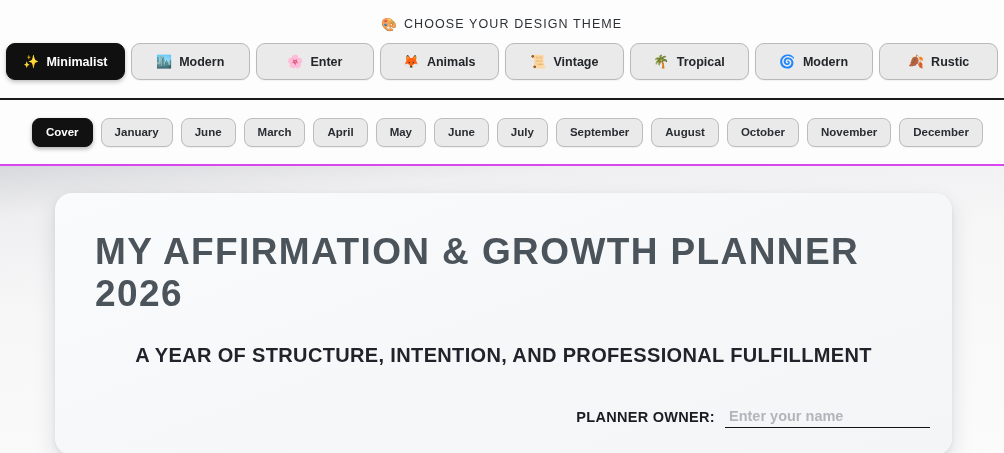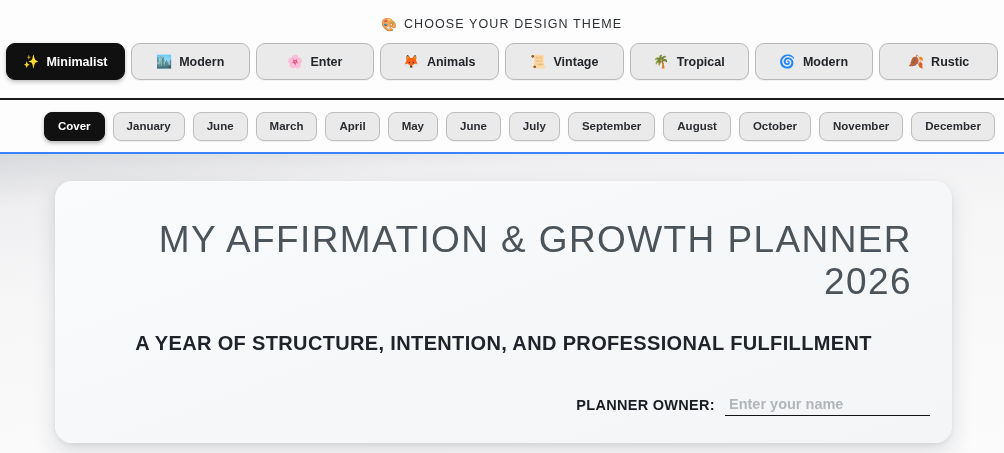--- a/index.html
+++ b/index.html
@@ -62,26 +62,26 @@
   .theme-btn.active {
     background: #101010;
     color: #ffffff;
     border-color: #101010;
     box-shadow: 0 2px 4px rgba(0,0,0,0.25);
   }
 
   
   .month-bar {
     background: #fdfdfd;
-    border-bottom: 2px solid #3b82f6;
-    height: 54px;
+    border-bottom: 2px solid #d946ef;
+    height: 66px;
     flex: 0 0 auto;
     display: flex;
     align-items: center;
-    padding: 0 44px;
+    padding: 0 32px;
     gap: 8px;
   }
   .month-btn {
     height: 29px;
     border-radius: 8px;
     border: 1px solid #bdbdbd;
     background: #eaeaea;
     color: #2a2d31;
     font-size: 11.5px;
     font-weight: bold;
@@ -112,23 +112,23 @@
     background: linear-gradient(160deg, #fafbfc 0%, #f6f7f9 55%, #f4f5f7 100%);
     border-radius: 17px;
     height: 262px;
     box-shadow: 0 10px 22px rgba(30,35,45,0.13), 0 2px 5px rgba(30,35,45,0.07);
     padding: 26px 40px 0 40px;
     position: relative;
     display: flex;
     flex-direction: column;
   }
   .planner-title {
-    text-align: right;
+    text-align: left;
     font-size: 37px;
-    font-weight: normal;
+    font-weight: bold;
     line-height: 1.14;
     letter-spacing: 1.4px;
     color: #4b535b;
     margin: 12px 0 0 0;
     text-transform: uppercase;
   }
   .planner-subtitle {
     text-align: center;
     font-size: 20px;
     font-weight: bold;

